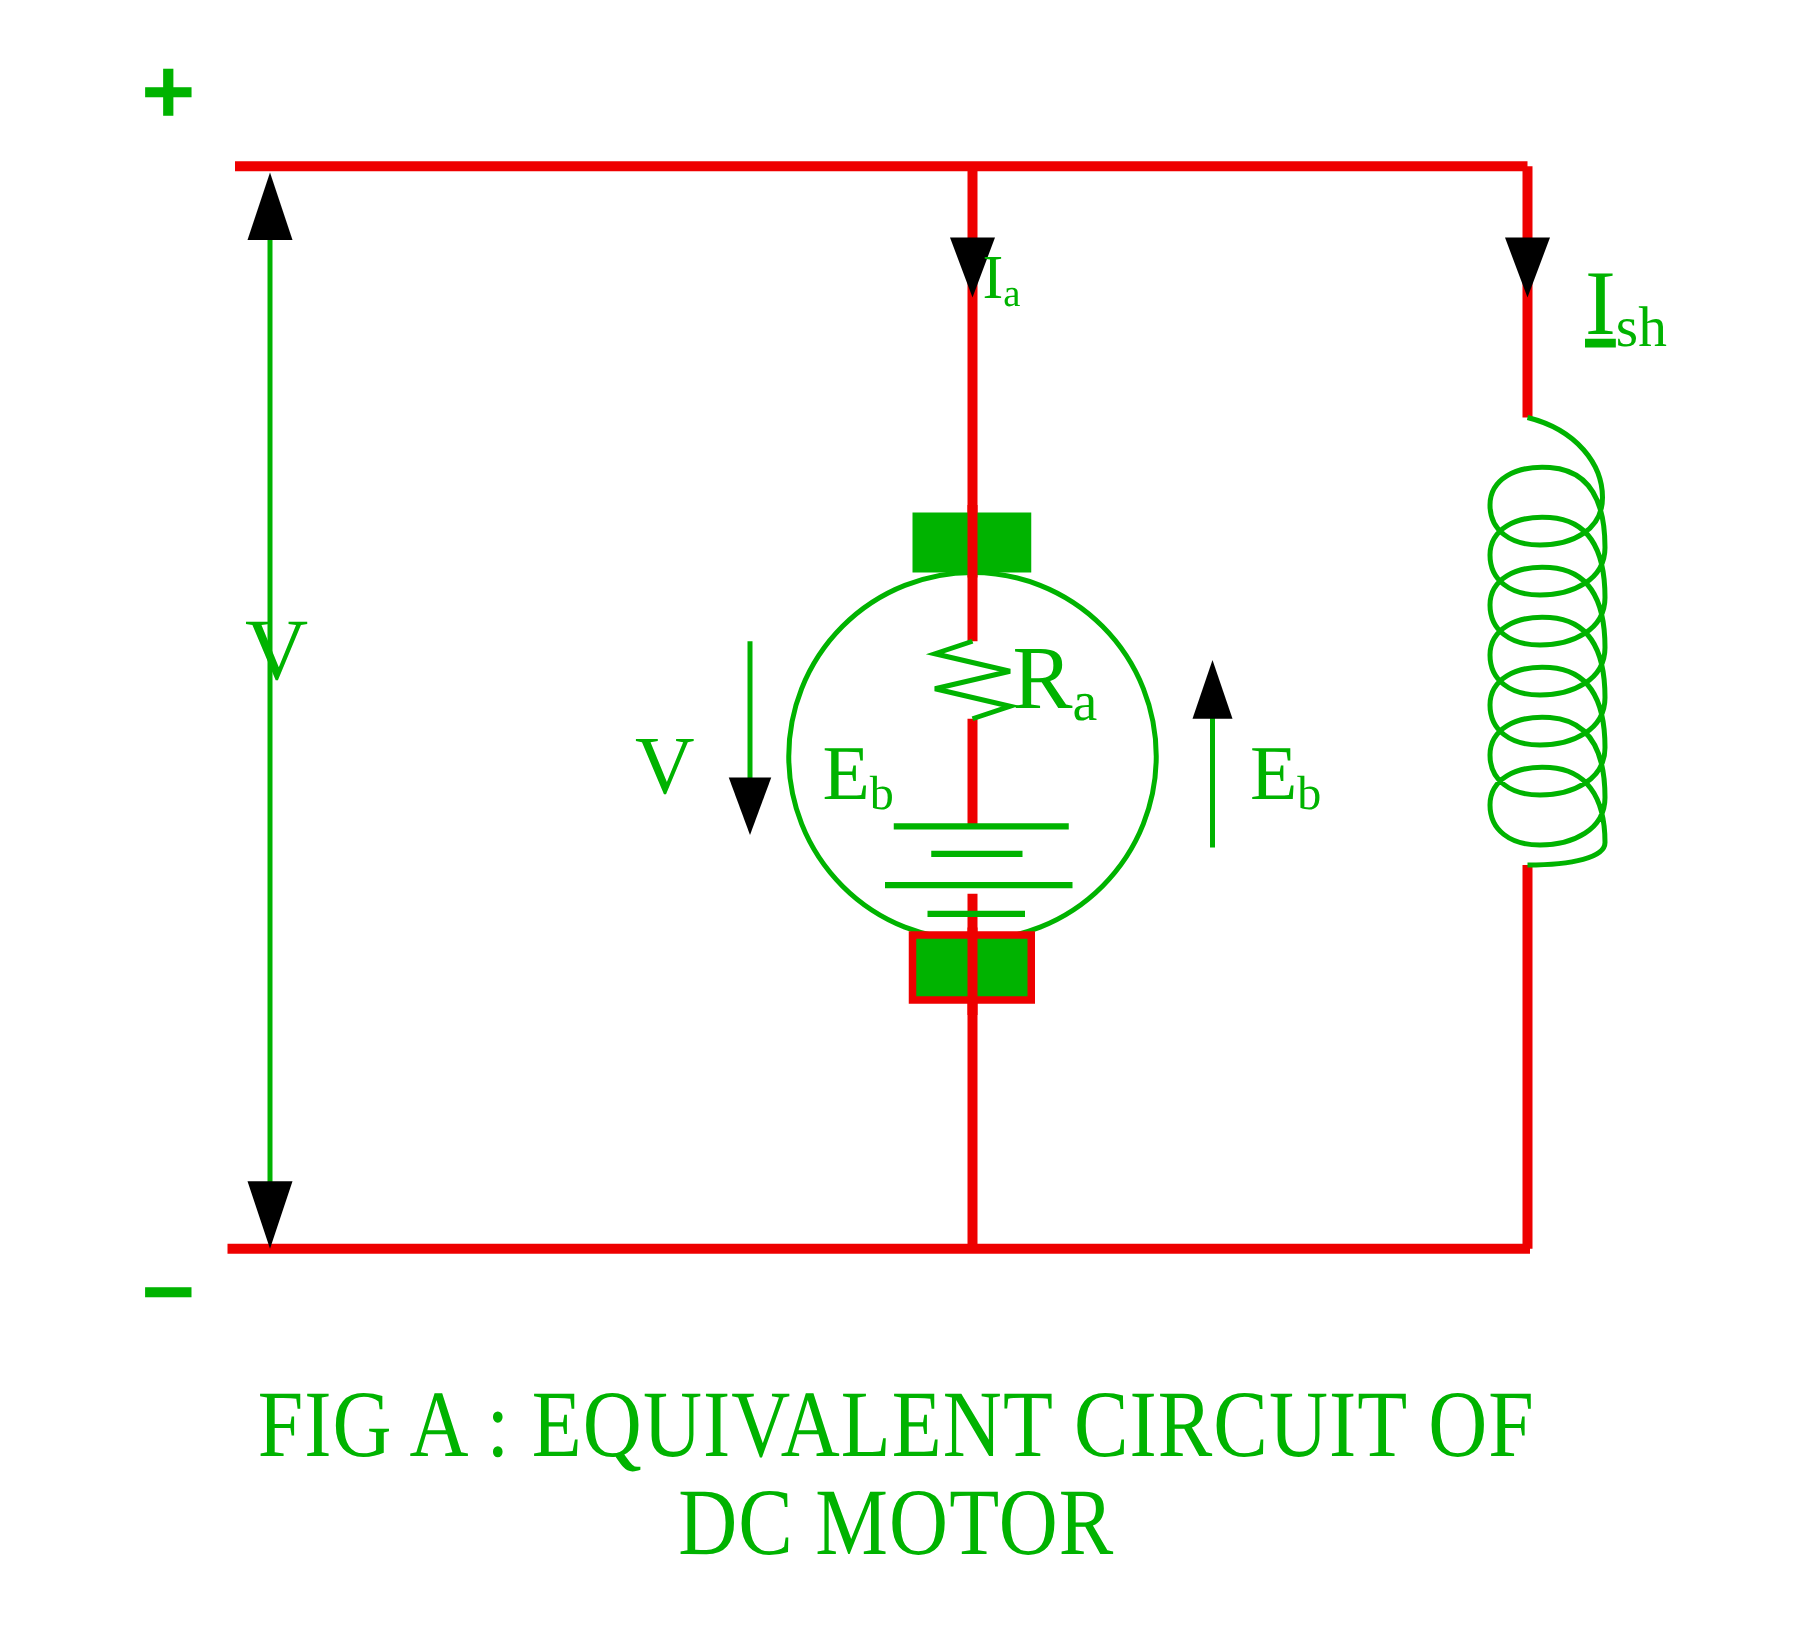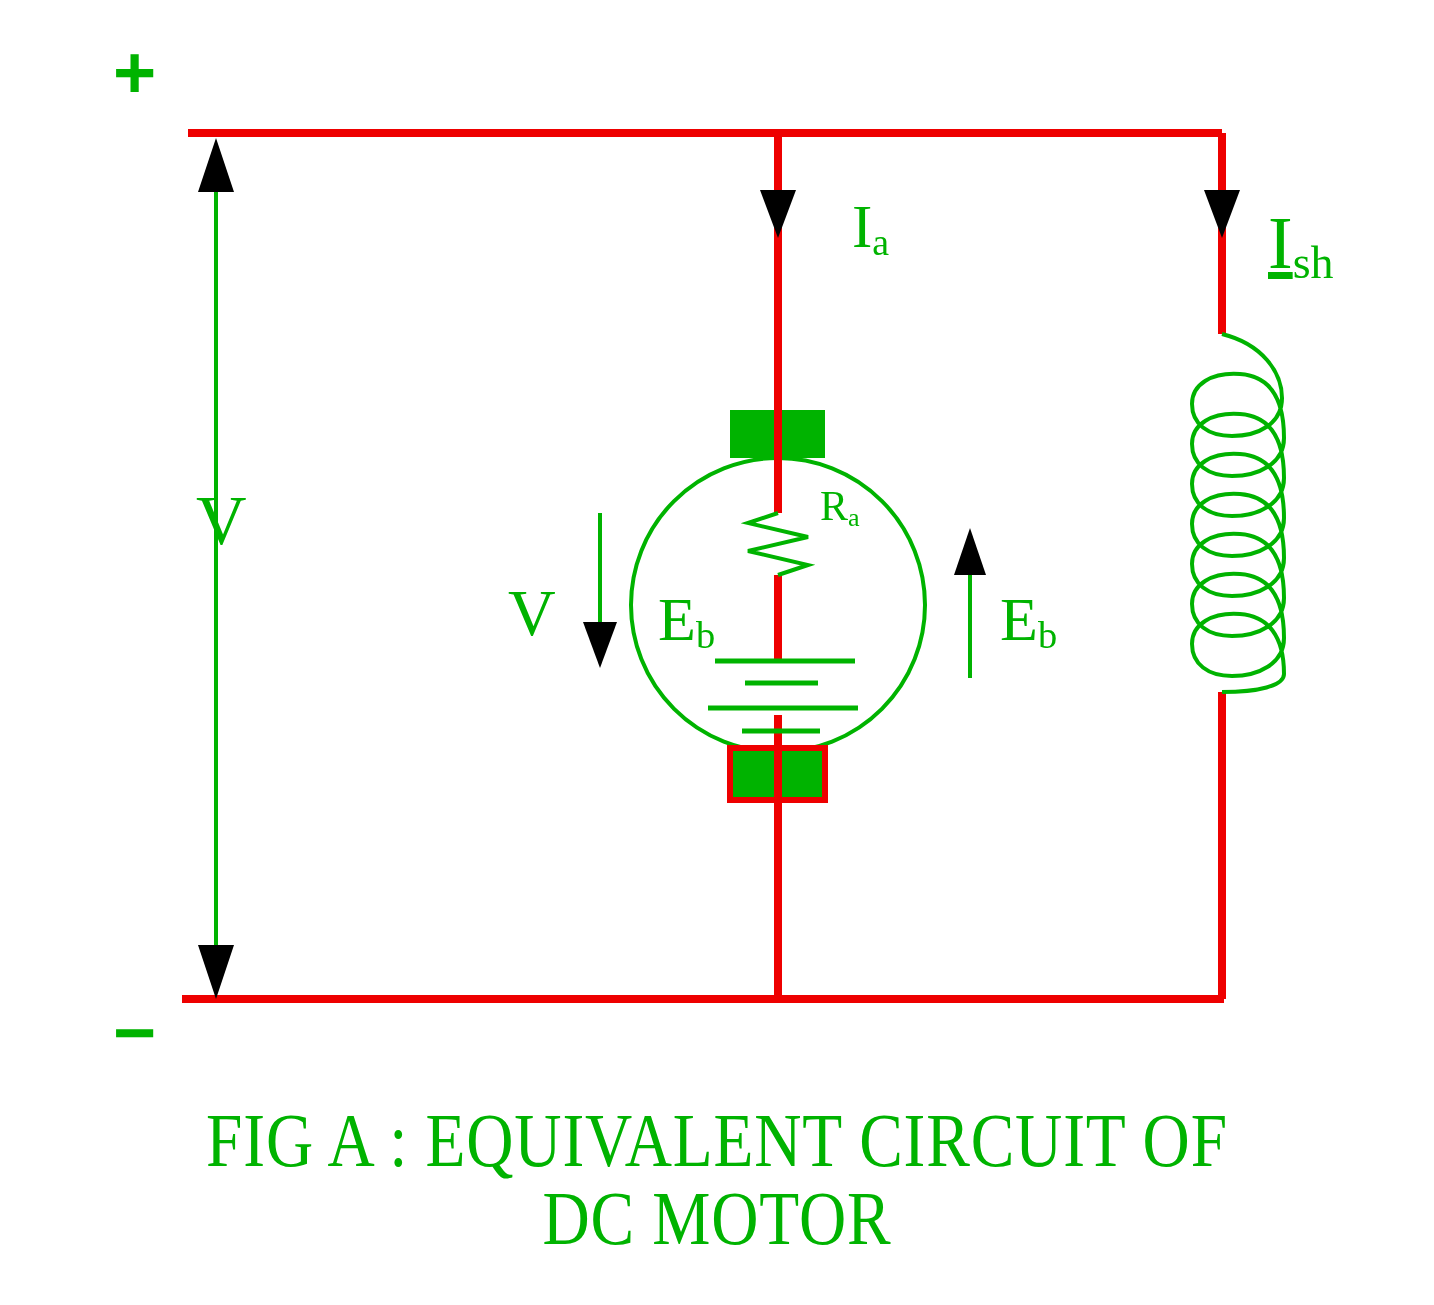--- a/index.html
+++ b/index.html
@@ -55,23 +55,23 @@
     font-weight: bold;
     font-family: "Liberation Sans", sans-serif;
   }
   
   #label-supply-v {
     left: 196px;
     top: 486px;
     font-size: 70px;
   }
   #label-ia {
-    left: 852px;
+    left: 786px;
     top: 196px;
-    font-size: 61px;
+    font-size: 50px;
   }
   #label-ish {
     left: 1268px;
     top: 206px;
     font-size: 74px;
     text-decoration: underline;
   }
   #label-armature-v {
     left: 508px;
     top: 580px;
@@ -82,23 +82,22 @@
     top: 588px;
     font-size: 62px;
   }
   #label-eb-right {
     left: 1000px;
     top: 588px;
     font-size: 62px;
   }
   #label-ra {
     left: 810px;
-    top: 485px;
-    font-size: 42px;
-    margin-left: 10px;
+    top: 506px;
+    font-size: 72px;
   }
   
   #caption {
     position: absolute;
     left: 0;
     top: 1102px;
     width: 1434px;
     text-align: center;
     color: #00b300;
     font-family: "Liberation Serif", serif;

